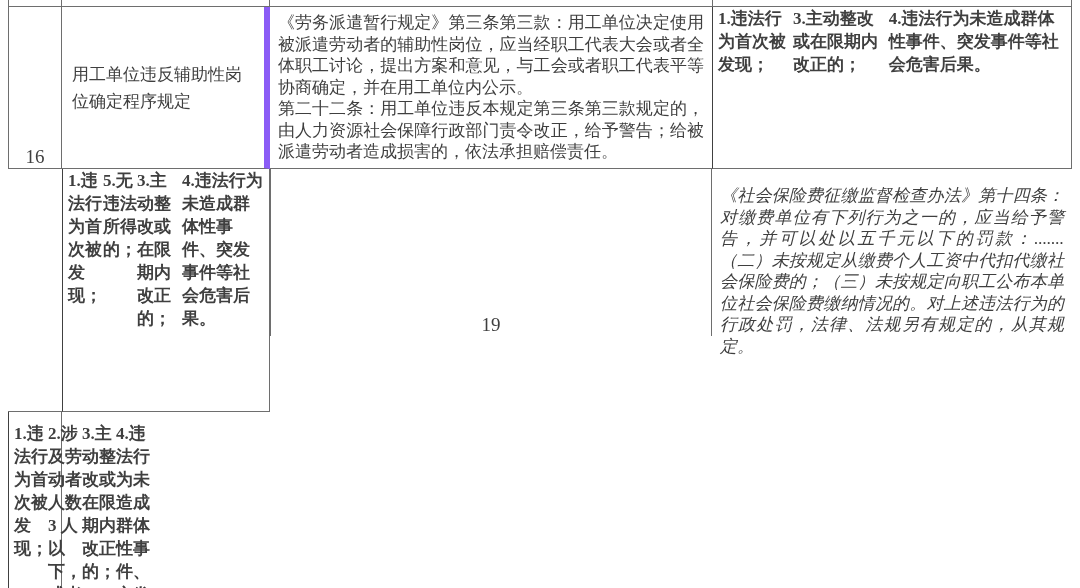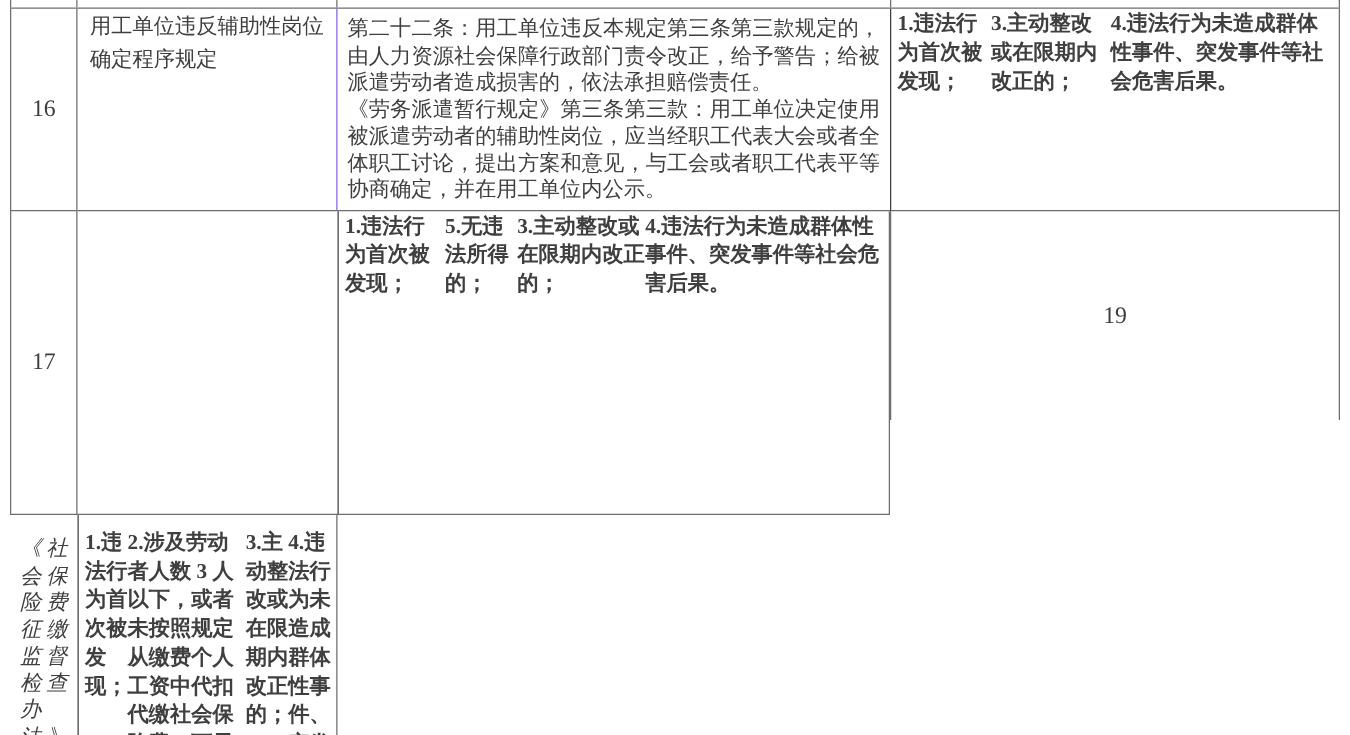--- a/index.html
+++ b/index.html
@@ -23,26 +23,26 @@
     display:grid;
     grid-template-columns:54px 208px 442px 360px;
     grid-template-rows:162px 243px auto;
     border-top:1px solid #6e6e6e;
     box-sizing:border-box;
   }
   .cell{box-sizing:border-box;font-size:17px;}
   .c1{
     border-left:1px solid #6e6e6e;
     border-right:1px solid #6e6e6e;
-    display:flex;align-items:center;justify-content:center;
+    display:flex;align-items:flex-end;justify-content:center;
     font-size:19px;
   }
   .c2{
-    border-right:1px solid #8b5cf6;
-    display:flex;align-items:flex-start;
+    border-right:6px solid #8b5cf6;
+    display:flex;align-items:center;
     padding:0 8px 0 10px;
     line-height:27px;
   }
   .c3{
     padding:5px 8px 0 8px;
     line-height:21.5px;
     text-align:justify;
     text-justify:inter-ideograph;
   }
   .c4{
@@ -74,32 +74,29 @@
 
   <div class="grid">
 
     <div class="cell c1 r0">
       <span>16</span>
     </div>
     <div class="cell c2 r0">
       <div>用工单位违反辅助性岗位确定程序规定</div>
     </div>
     <div class="cell c3 r0">
+        <div class="basis-par">《劳务派遣暂行规定》第三条第三款：用工单位决定使用被派遣劳动者的辅助性岗位，应当经职工代表大会或者全体职工讨论，提出方案和意见，与工会或者职工代表平等协商确定，并在用工单位内公示。</div>
         <div class="basis-par">第二十二条：用工单位违反本规定第三条第三款规定的，由人力资源社会保障行政部门责令改正，给予警告；给被派遣劳动者造成损害的，依法承担赔偿责任。</div>
-        <div class="basis-par">《劳务派遣暂行规定》第三条第三款：用工单位决定使用被派遣劳动者的辅助性岗位，应当经职工代表大会或者全体职工讨论，提出方案和意见，与工会或者职工代表平等协商确定，并在用工单位内公示。</div>
       </div>
     <div class="cell c4 r0">
         <div class="cond-item">1.违法行为首次被发现；</div>
         <div class="cond-item">3.主动整改或在限期内改正的；</div>
         <div class="cond-item">4.违法行为未造成群体性事件、突发事件等社会危害后果。</div>
       </div>
 
-    <div class="cell c1 r1">
-      <span>17</span>
-    </div>
     <div class="cell c3 r1">
       </div>
     <div class="cell c4 r1">
         <div class="cond-item">1.违法行为首次被发现；</div>
         <div class="cond-item">5.无违法所得的；</div>
         <div class="cond-item">3.主动整改或在限期内改正的；</div>
         <div class="cond-item">4.违法行为未造成群体性事件、突发事件等社会危害后果。</div>
       </div>
 
     <div class="cell c1 r2">

